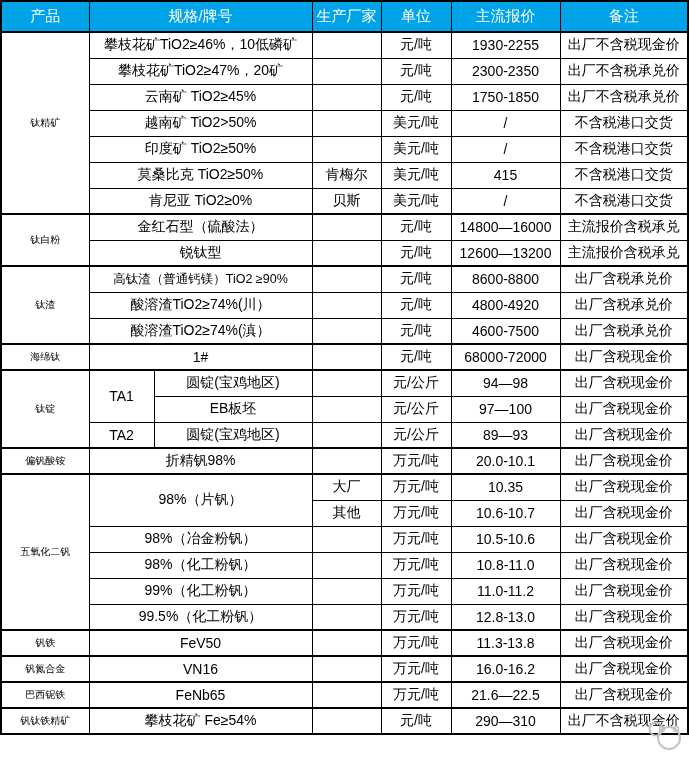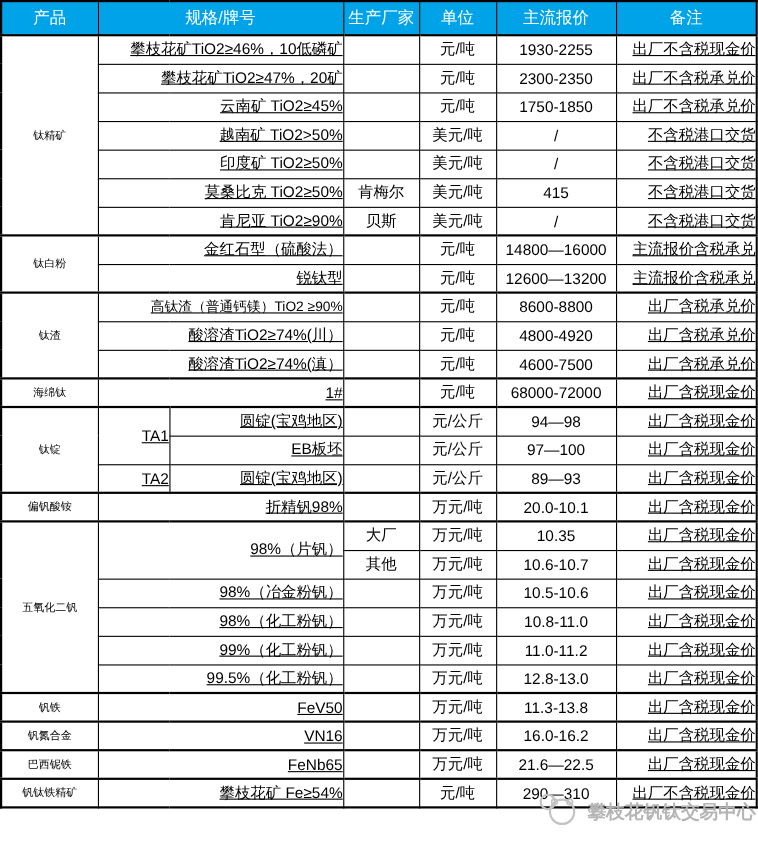--- a/index.html
+++ b/index.html
@@ -39,21 +39,21 @@
     text-align: center;
     border-bottom: 2px solid #000;
   }
   tbody tr { height: 26px; }
   tbody td {
     font-size: 14px;
     color: #000000;
   }
   tbody tr.sec > td { border-top: 2px solid #000; }
   td.c { text-align: center; }
-  td.l { text-align: right; padding-left: 4px; text-decoration: underline; }
+  td.l { text-align: center; padding-left: 4px; }
   td.prod { font-size: 10px; }
   td.sm { font-size: 12.5px; }
   td.note { padding-left: 3px; }
   #watermark {
     position: absolute;
     top: 720px;
     right: 2px;
     display: flex;
     align-items: center;
     gap: 5px;
@@ -130,21 +130,21 @@
           <td class="l note">不含税港口交货</td>
         </tr>
         <tr>
           <td class="l" colspan="2">莫桑比克 TiO2≥50%</td>
           <td class="c">肯梅尔</td>
           <td class="c">美元/吨</td>
           <td class="c">415</td>
           <td class="l note">不含税港口交货</td>
         </tr>
         <tr>
-          <td class="l" colspan="2">肯尼亚 TiO2≥90%</td>
+          <td class="l" colspan="2">肯尼亚 TiO2≥0%</td>
           <td class="c">贝斯</td>
           <td class="c">美元/吨</td>
           <td class="c">/</td>
           <td class="l note">不含税港口交货</td>
         </tr>
         <tr class="sec">
           <td class="c prod" rowspan="2">钛白粉</td>
           <td class="l" colspan="2">金红石型（硫酸法）</td>
           <td class="c"></td>
           <td class="c">元/吨</td>
@@ -299,16 +299,15 @@
 
   <div id="watermark">
     <span>
       <svg width="42" height="32" viewBox="0 0 42 32">
         <circle cx="11" cy="9" r="6.5" fill="none" stroke="#c3c3c3" stroke-width="2"></circle>
         <circle cx="24" cy="18" r="11" fill="none" stroke="#c3c3c3" stroke-width="2"></circle>
         <circle cx="17" cy="9" r="2.5" fill="none" stroke="#c3c3c3" stroke-width="1.5"></circle>
         <circle cx="31" cy="9" r="2.5" fill="none" stroke="#c3c3c3" stroke-width="1.5"></circle>
       </svg>
     </span>
-    <span class="wm-text">攀枝花钒钛交易中心</span>
   </div>
 
 </div>
 
 </body></html>

